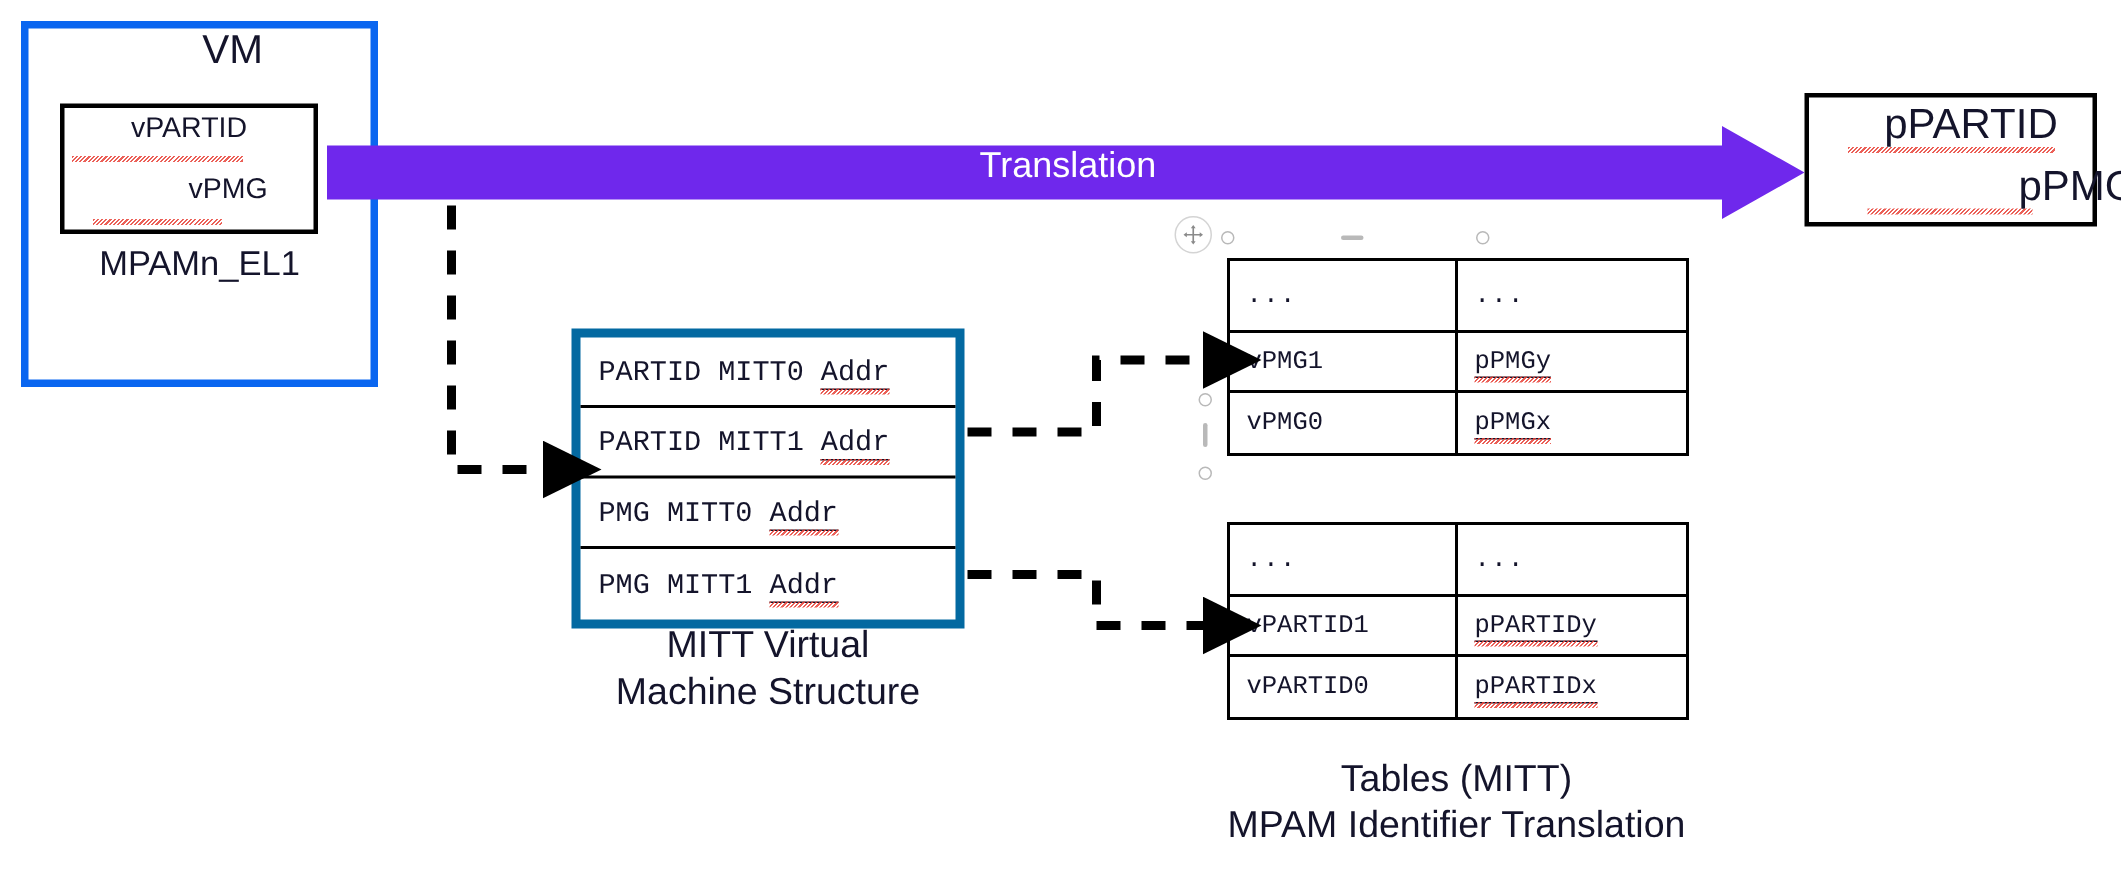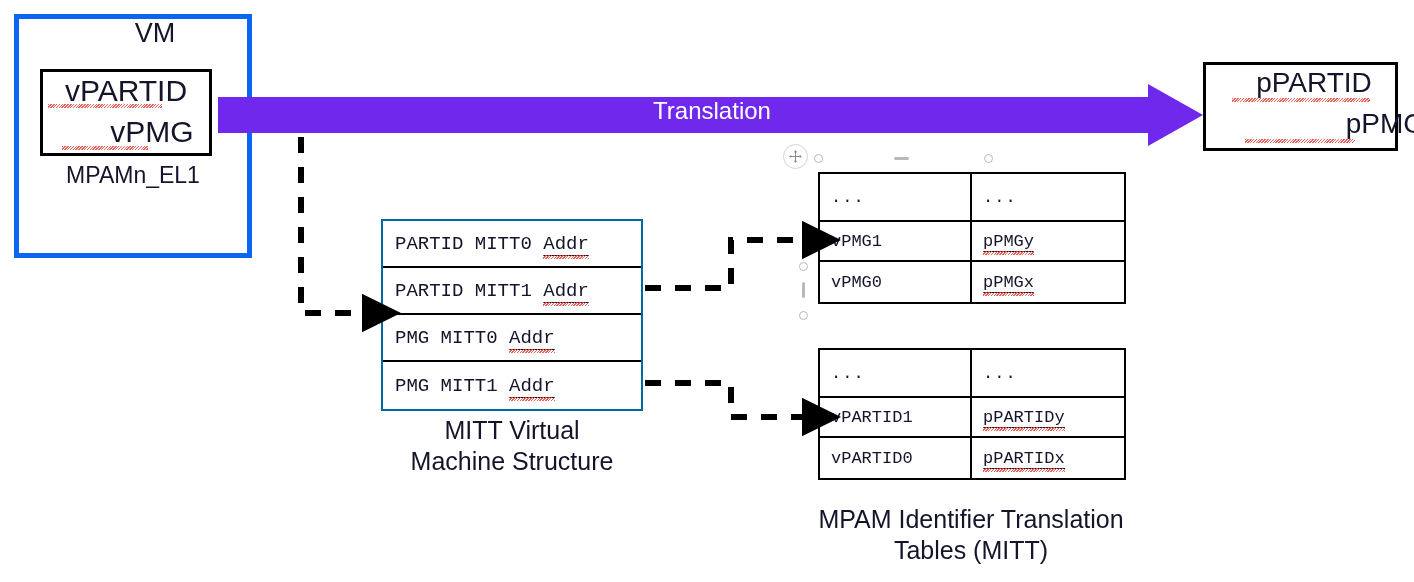--- a/index.html
+++ b/index.html
@@ -44,21 +44,21 @@
     width: 172px;
     height: 87px;
     border: 3px solid #000000;
     box-sizing: border-box;
     background: #ffffff;
   }
   .vm-reg {
     position: absolute;
     width: 172px;
     text-align: center;
-    font-size: 30px;
+    font-size: 19px;
     color: #14142b;
     line-height: 1;
   }
   #vm-reg-partid { left: 40px; top: 76px; }
   #vm-reg-pmg    { left: 40px; top: 117px; padding-left: 26px; }
   .squiggle {
     position: absolute;
     height: 4px;
     background:
       repeating-linear-gradient(135deg,
@@ -123,21 +123,21 @@
   #phys-reg-pmg    { top: 110px; text-align: right; }
   #sq-ppartid { left: 1232px; top: 98px; width: 138px; }
   #sq-ppmg    { left: 1245px; top: 139px; width: 110px; }
 
   
   #vms-table {
     position: absolute;
     left: 381px;
     top: 219px;
     width: 262px;
-    border: 2px solid #0369a1;
+    border: 6px solid #0369a1;
     border-collapse: collapse;
     box-sizing: border-box;
     background: #ffffff;
   }
   #vms-table .vms-row {
     height: 47px;
     border-bottom: 2px solid #000000;
     box-sizing: border-box;
     display: flex;
     align-items: center;
@@ -367,22 +367,22 @@
       <div class="mitt-cell">
           <span>vPARTID0</span>
         </div>
       <div class="mitt-cell">
           <span class="mono-under"><span class="u">pPARTIDx</span><span class="sq-inline"></span></span>
         </div>
     </div>
   </div>
 
   <div id="mitt-caption">
+    <div>Tables (MITT)</div>
     <div>MPAM Identifier Translation</div>
-    <div>Tables (MITT)</div>
   </div>
 
   <svg id="connectors" viewBox="0 0 1414 582" xmlns="http://www.w3.org/2000/svg">
     <defs>
       <marker id="arrowblk" markerWidth="9" markerHeight="9" refX="1" refY="3.2" orient="auto" markerUnits="strokeWidth">
         <path d="M0,0 L0,6.4 L6.5,3.2 z" fill="#000000"></path>
       </marker>
     </defs>
 
     <path d="M301,137 L301,313 L368,313" fill="none" stroke="#000000" stroke-width="6" stroke-dasharray="16,14" marker-end="url(#arrowblk)"></path>

